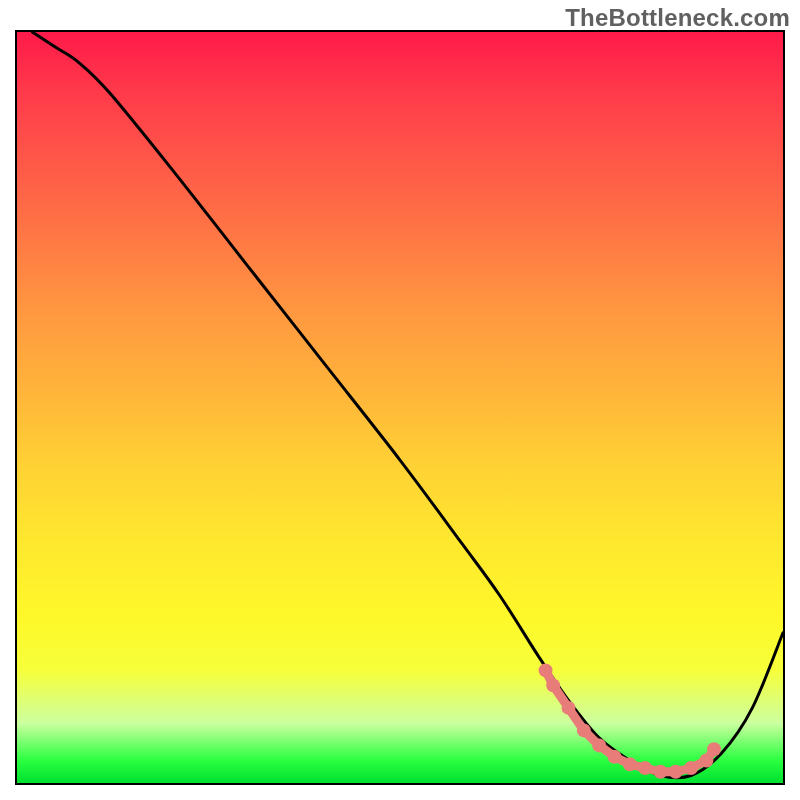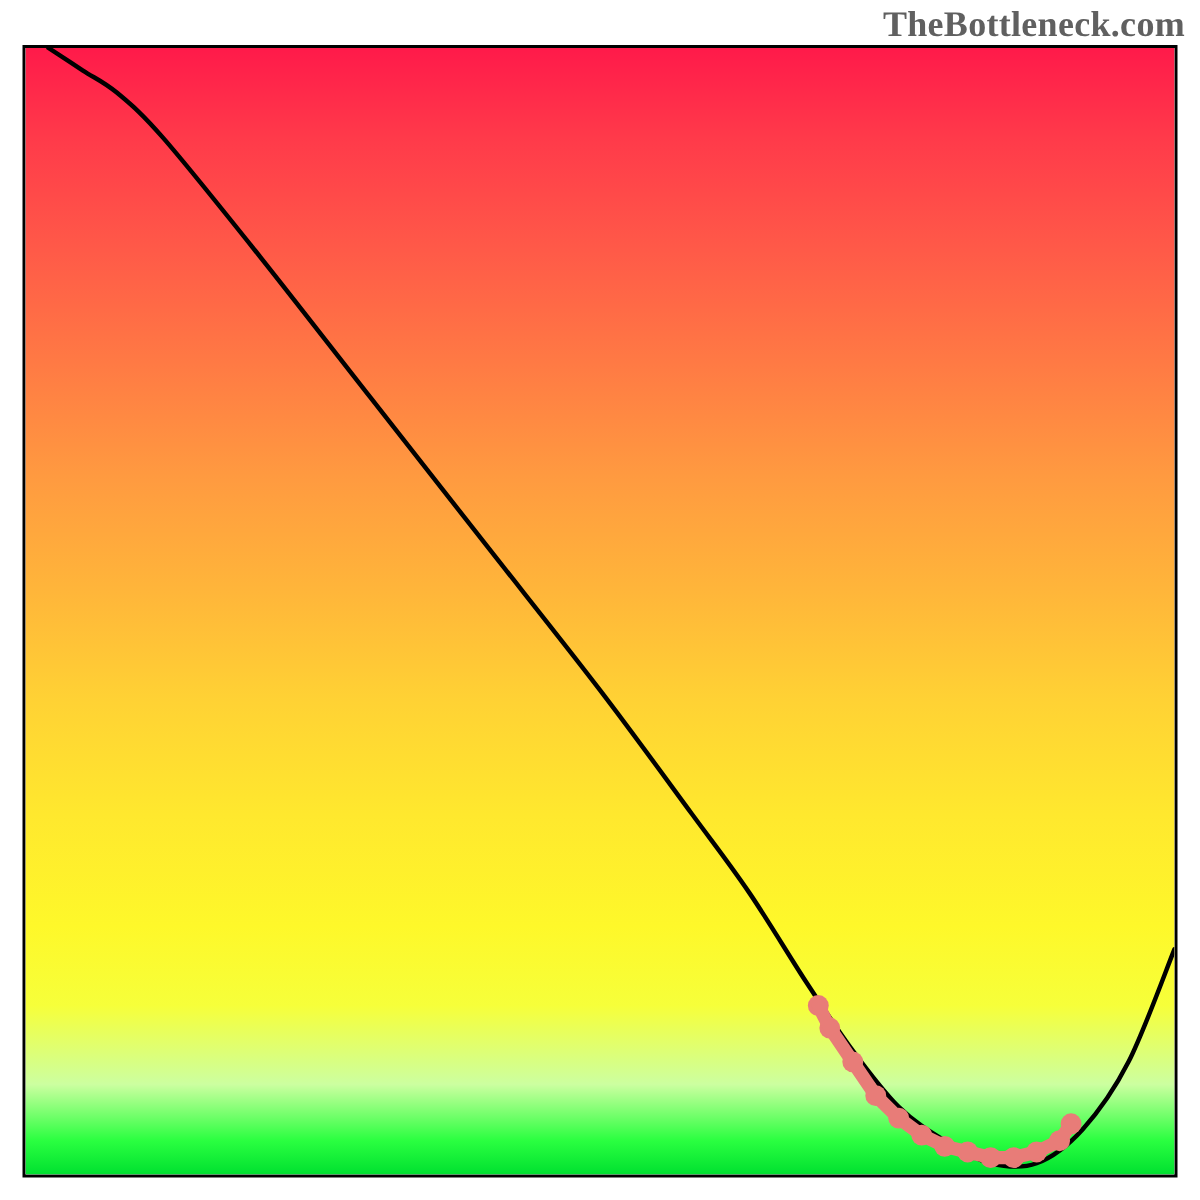--- a/index.html
+++ b/index.html
@@ -7,21 +7,21 @@
   .frame {
     position: relative;
     width: 800px;
     height: 800px;
     background: #fff;
   }
   .watermark {
     position: absolute;
     top: 4px;
     right: 10px;
-    font-family: Liberation Serif, serif;
+    font-family: Liberation Sans, sans-serif;
     font-size: 24px;
     font-weight: bold;
     color: #606060;
     letter-spacing: 0.2px;
     z-index: 5;
     text-align: center;
   }
   .plot-area {
     position: absolute;
     left: 15px;

